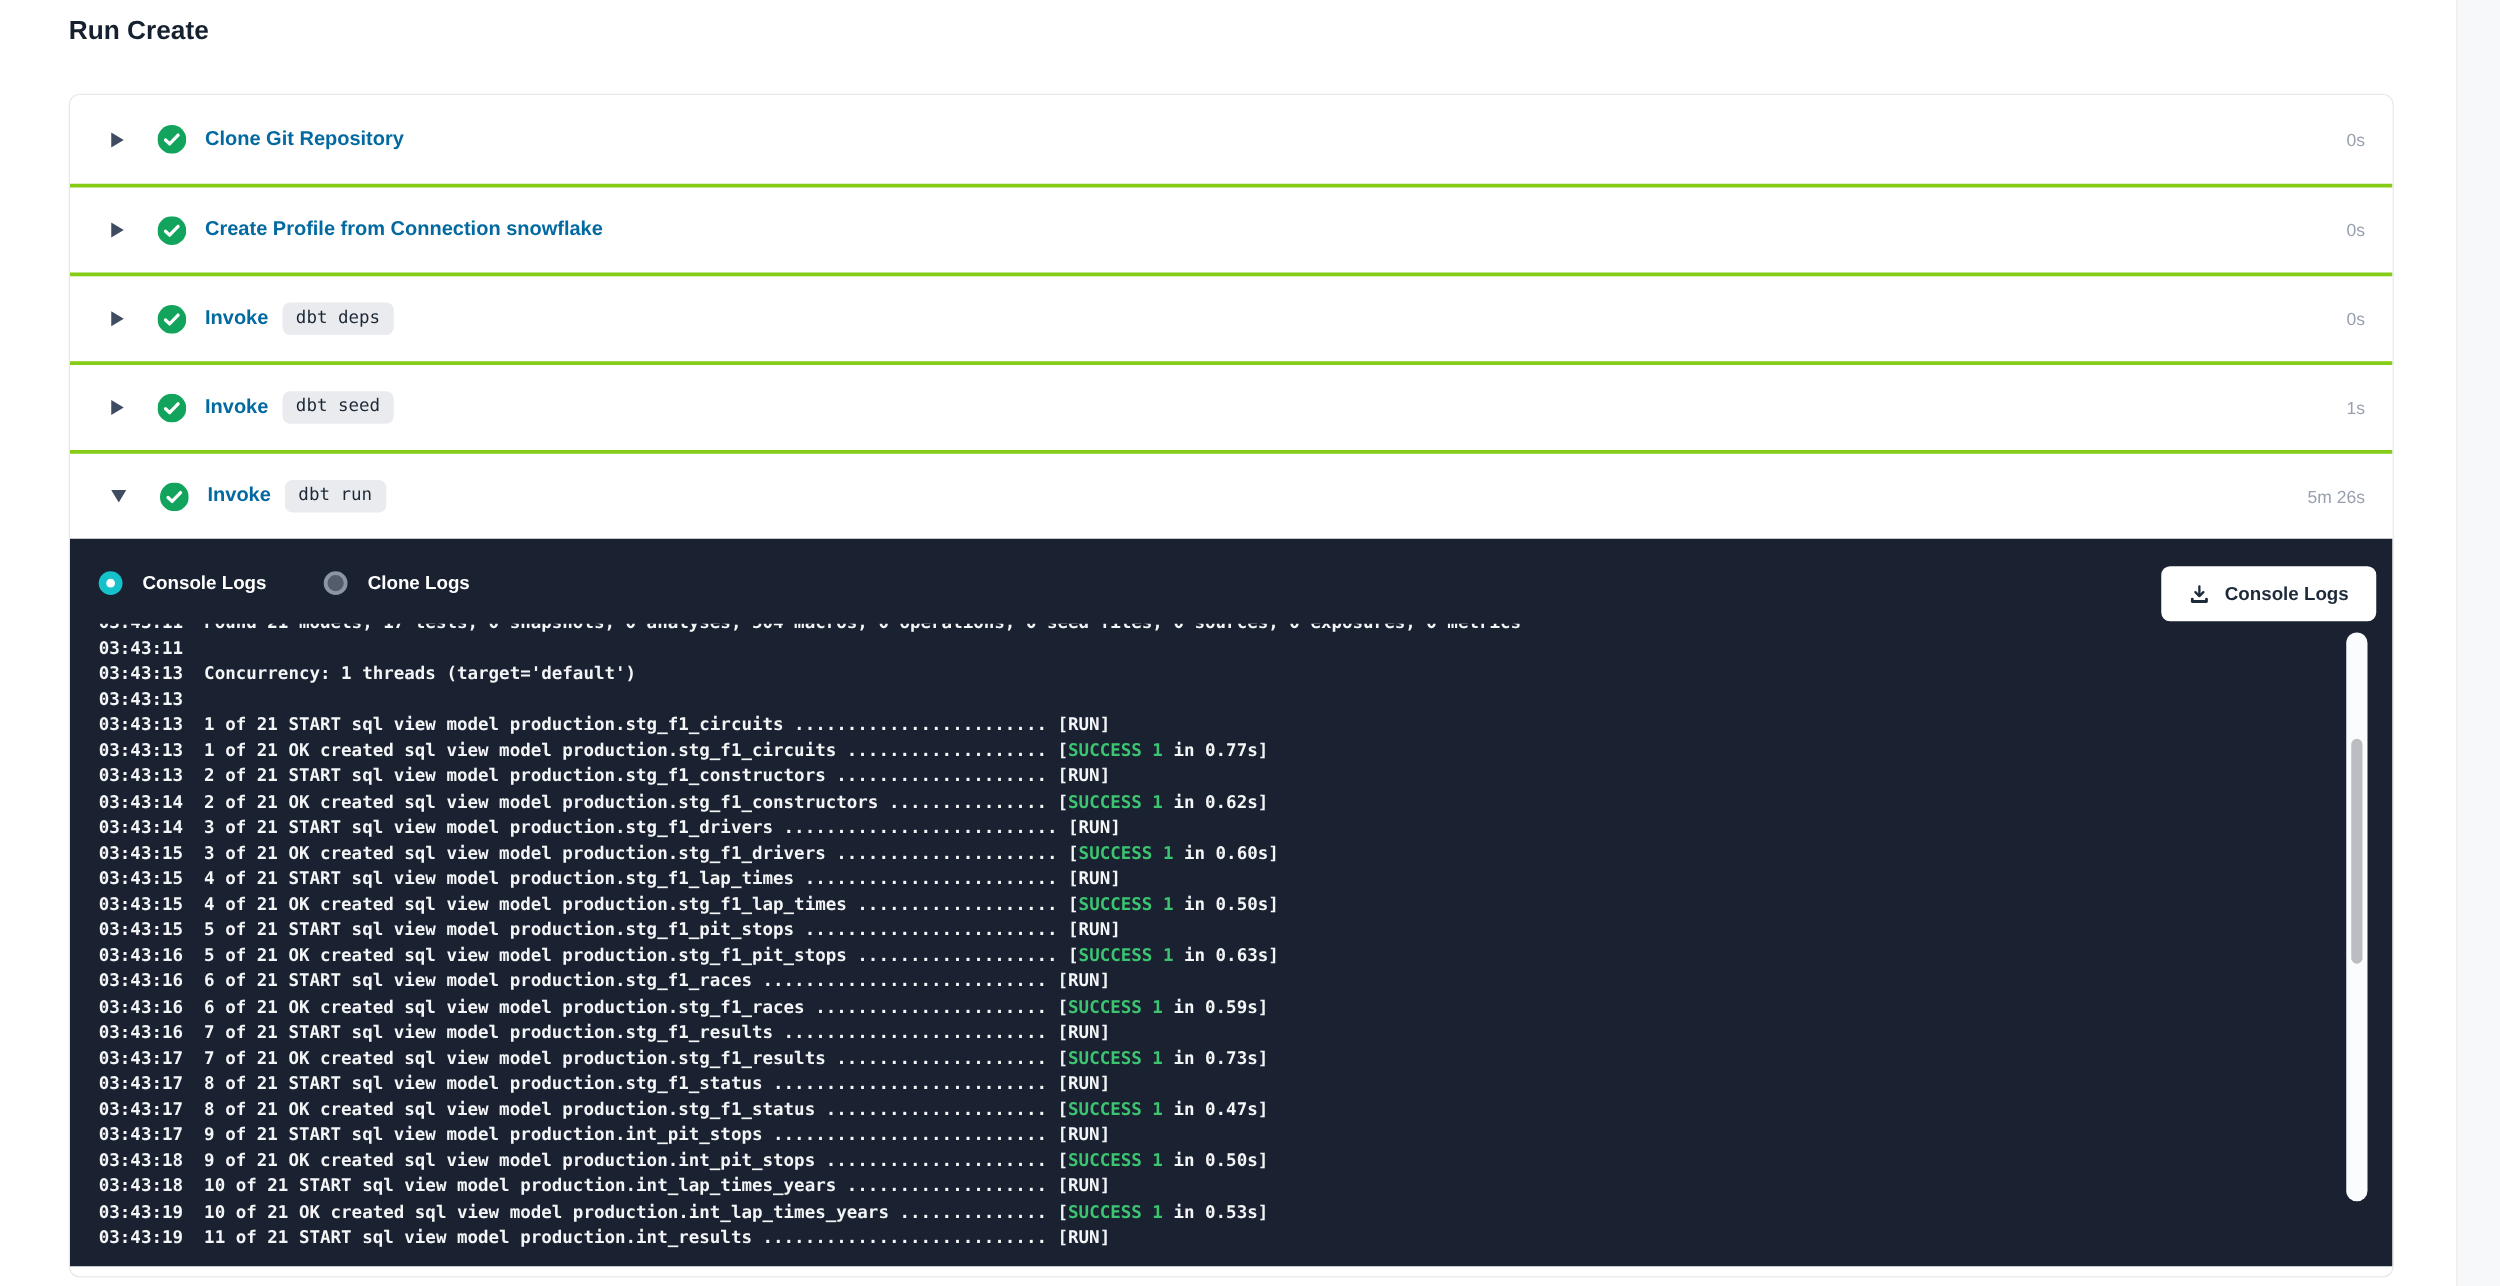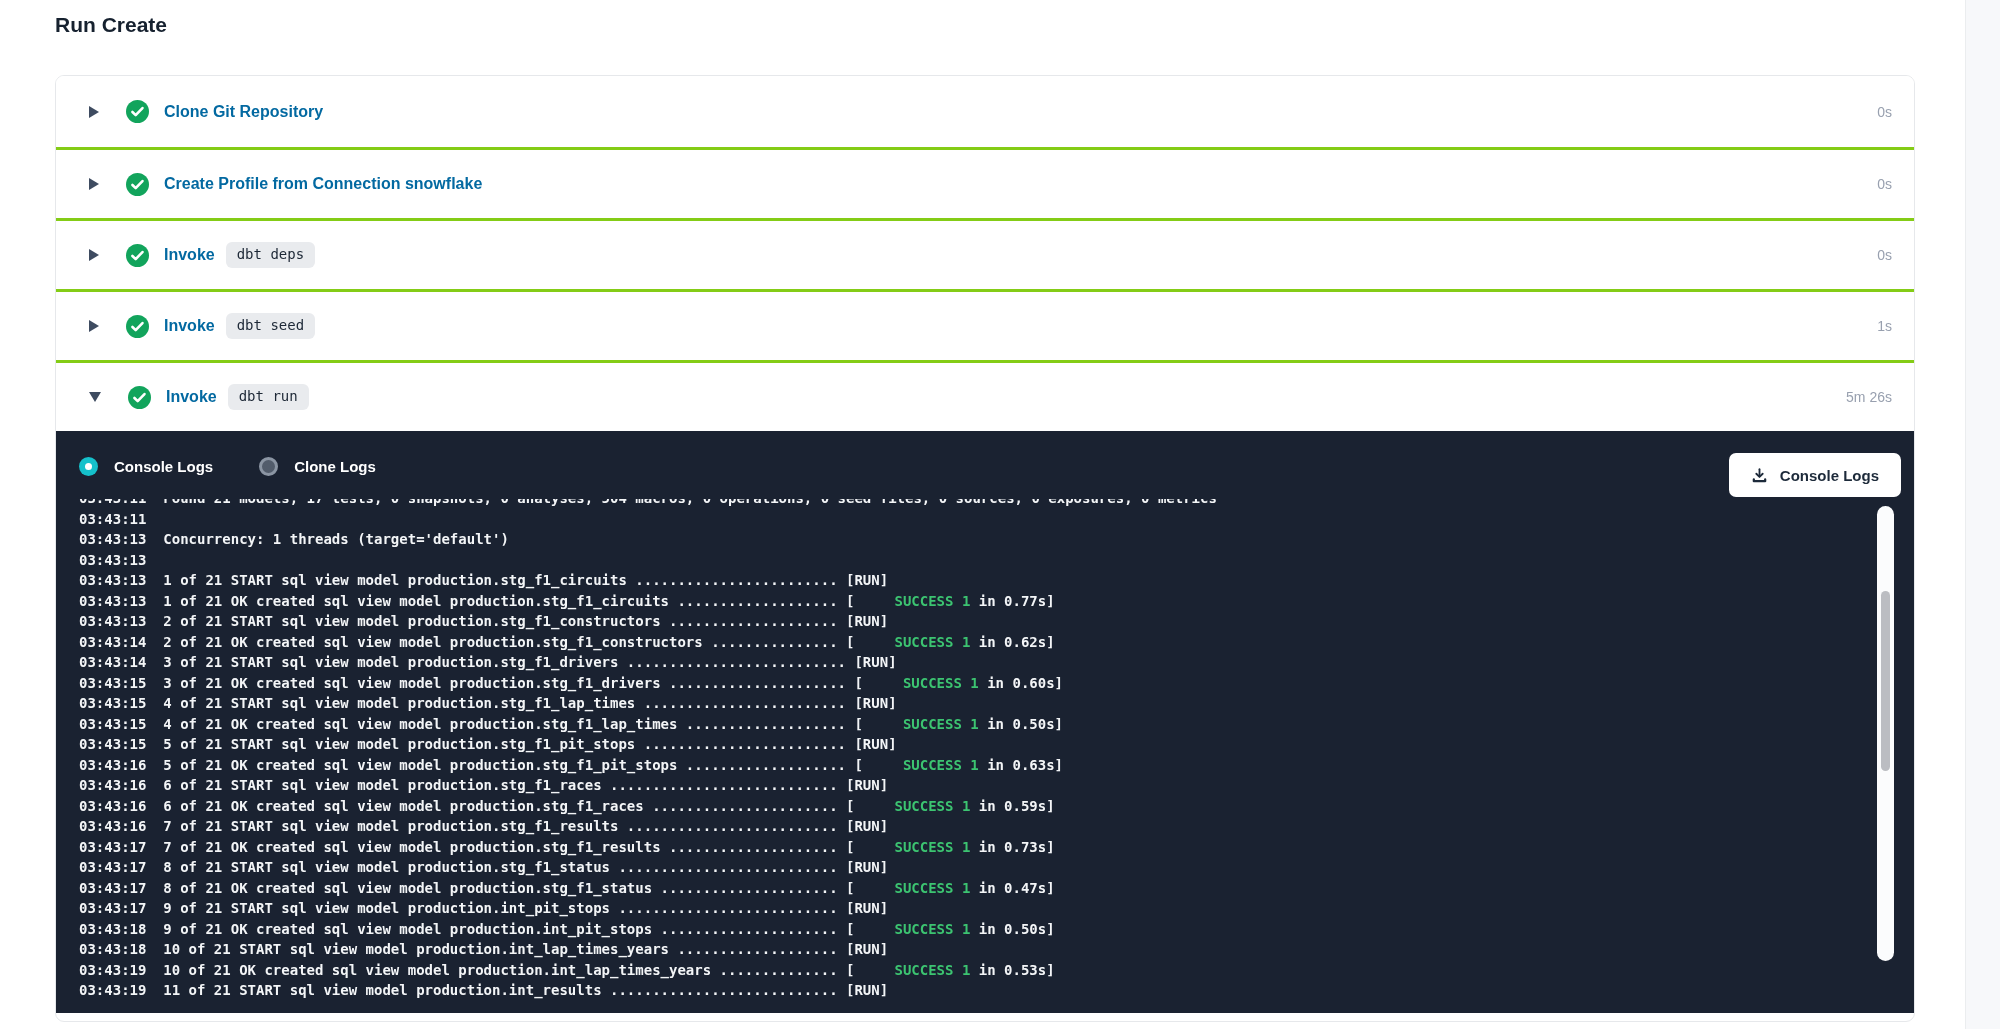--- a/index.html
+++ b/index.html
@@ -44,21 +44,21 @@
                   display:flex; align-items:center; padding:0 22px;
                   font-family:"Liberation Sans", sans-serif;
                   font-size:15px; font-weight:700; color:#1d2a3a; cursor:pointer; }
   .download-btn .dl-icon { margin-right:12px; display:flex; }
 
   .log-view { position:absolute; left:0; right:40px; top:68px; bottom:6px; overflow:hidden; }
   .log-lines { margin-top:-11px; padding-left:23px;
                font-family:"DejaVu Sans Mono", monospace; font-size:14px; font-weight:700;
                line-height:20.5px; color:#f3f5f7; white-space:pre; }
   .log-line { white-space:pre; }
-  .log-line .green { color:var(--log-success-green, #3cc471);margin-left:40px; }
+  .log-line .green { color:var(--log-success-green, #3cc471); }
 
   .sb-track { position:absolute; right:20px; top:75px; width:17px; height:455px;
               background:#fbfcfd; border-radius:9px; }
   .sb-thumb { position:absolute; left:4px; top:85px; width:9px; height:180px;
               background:#bbbdc2; border-radius:5px; }
 </style>
 </head>
 <body>
 
 <div class="page">

